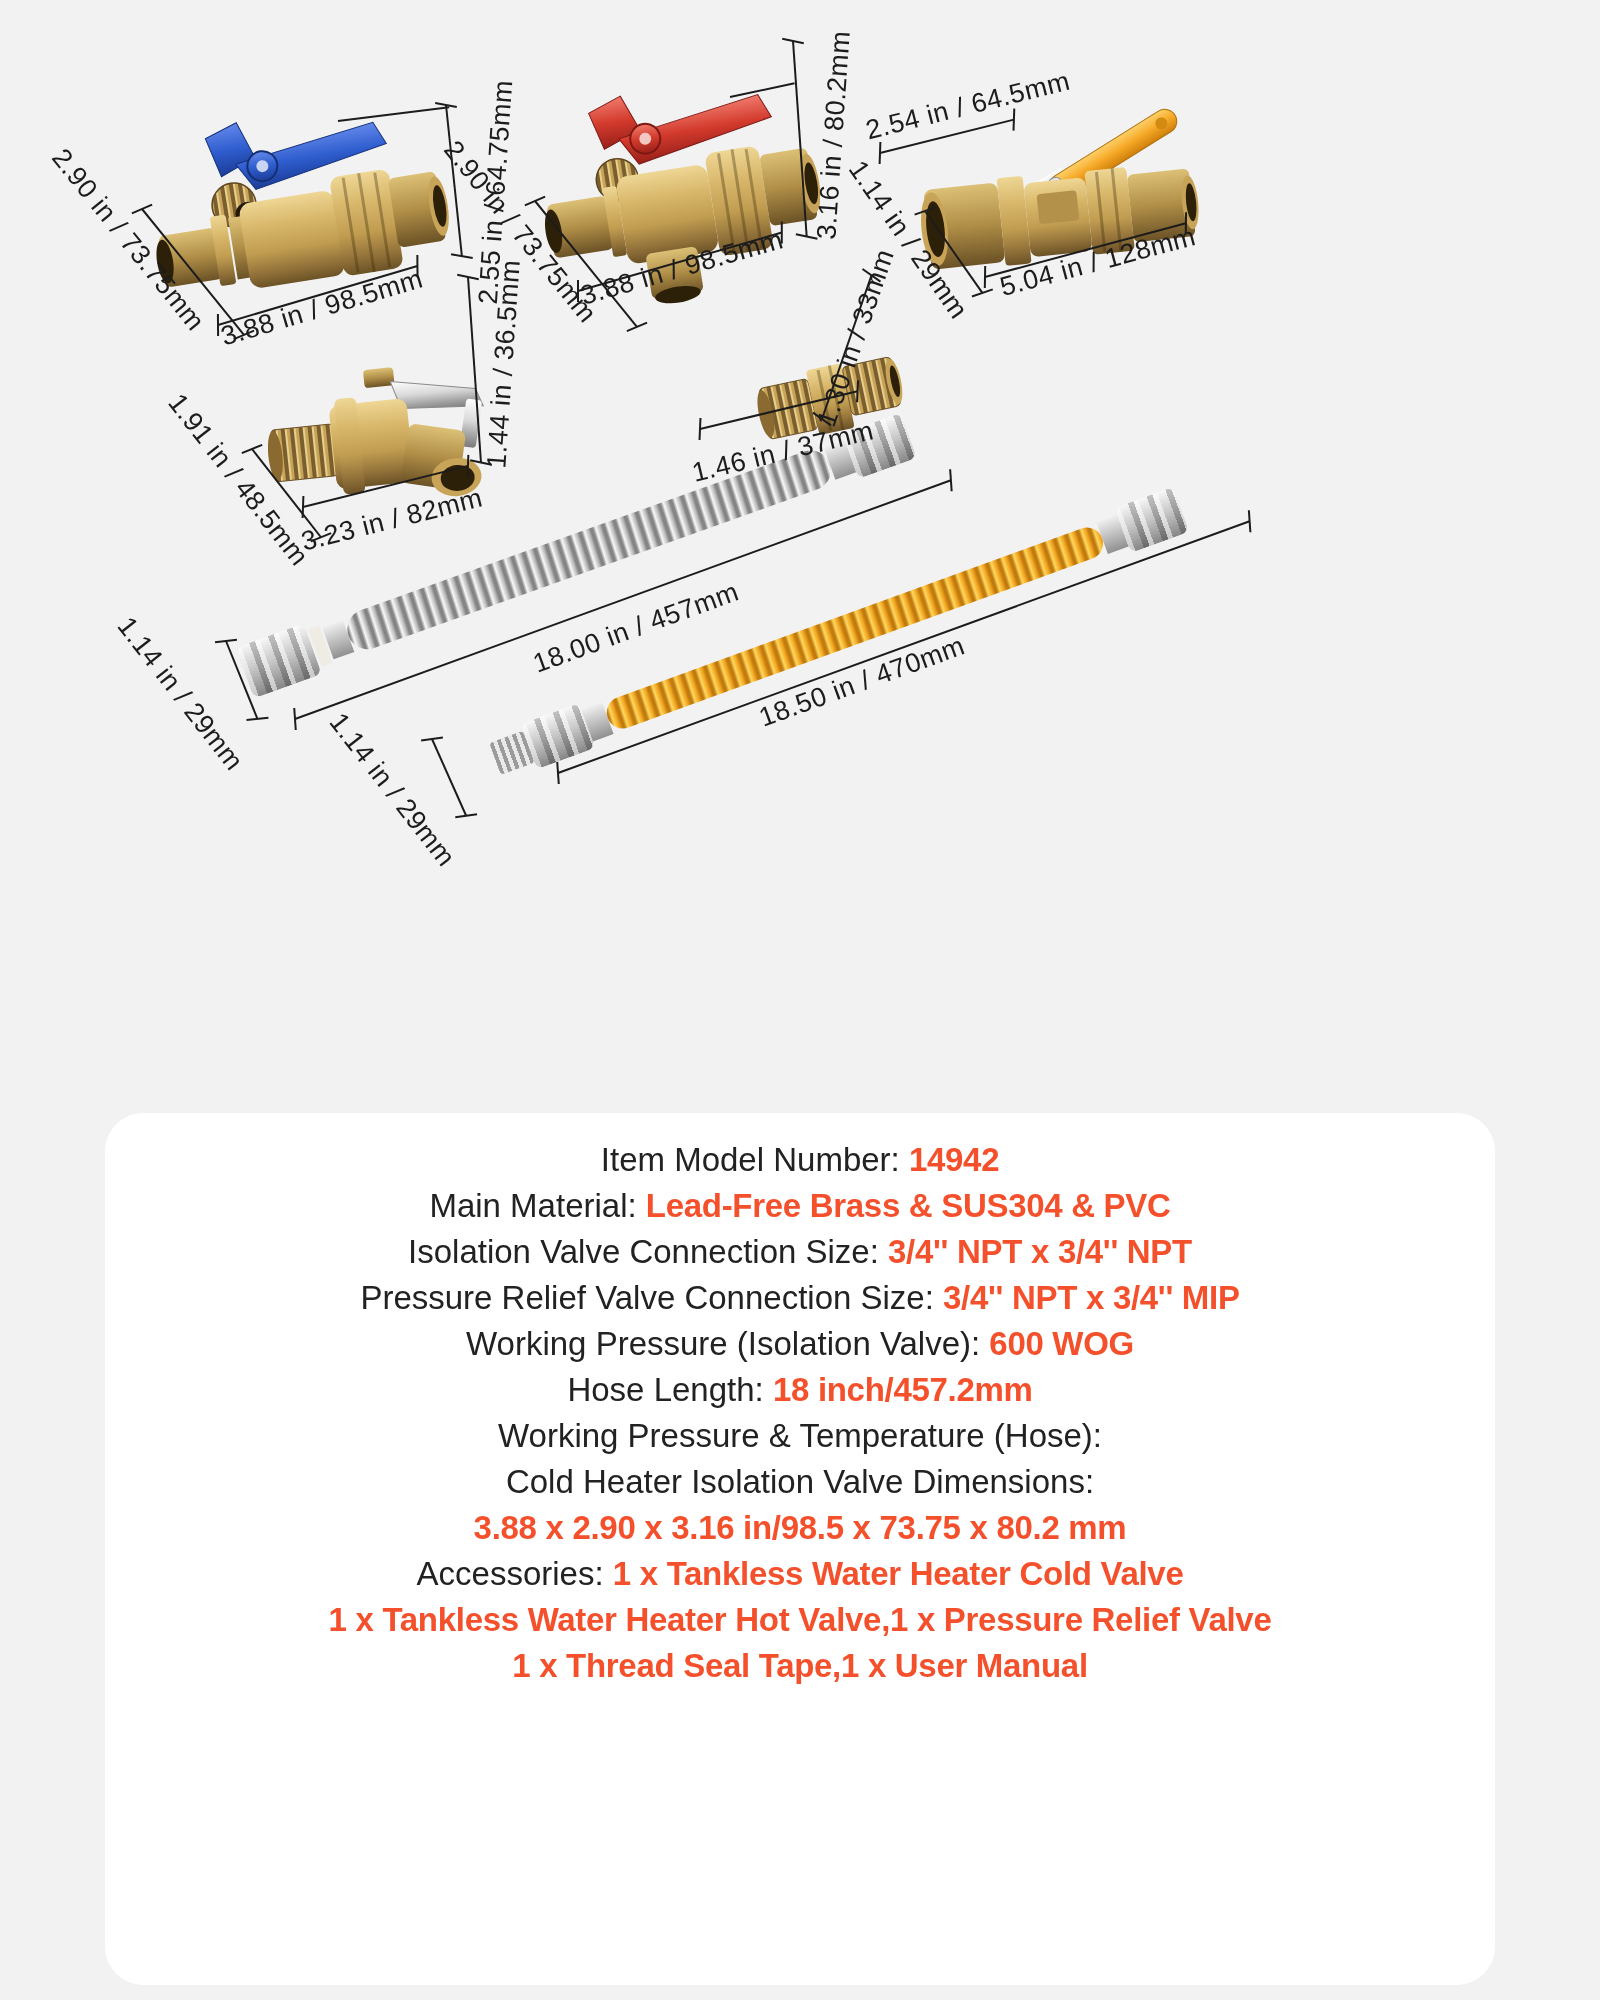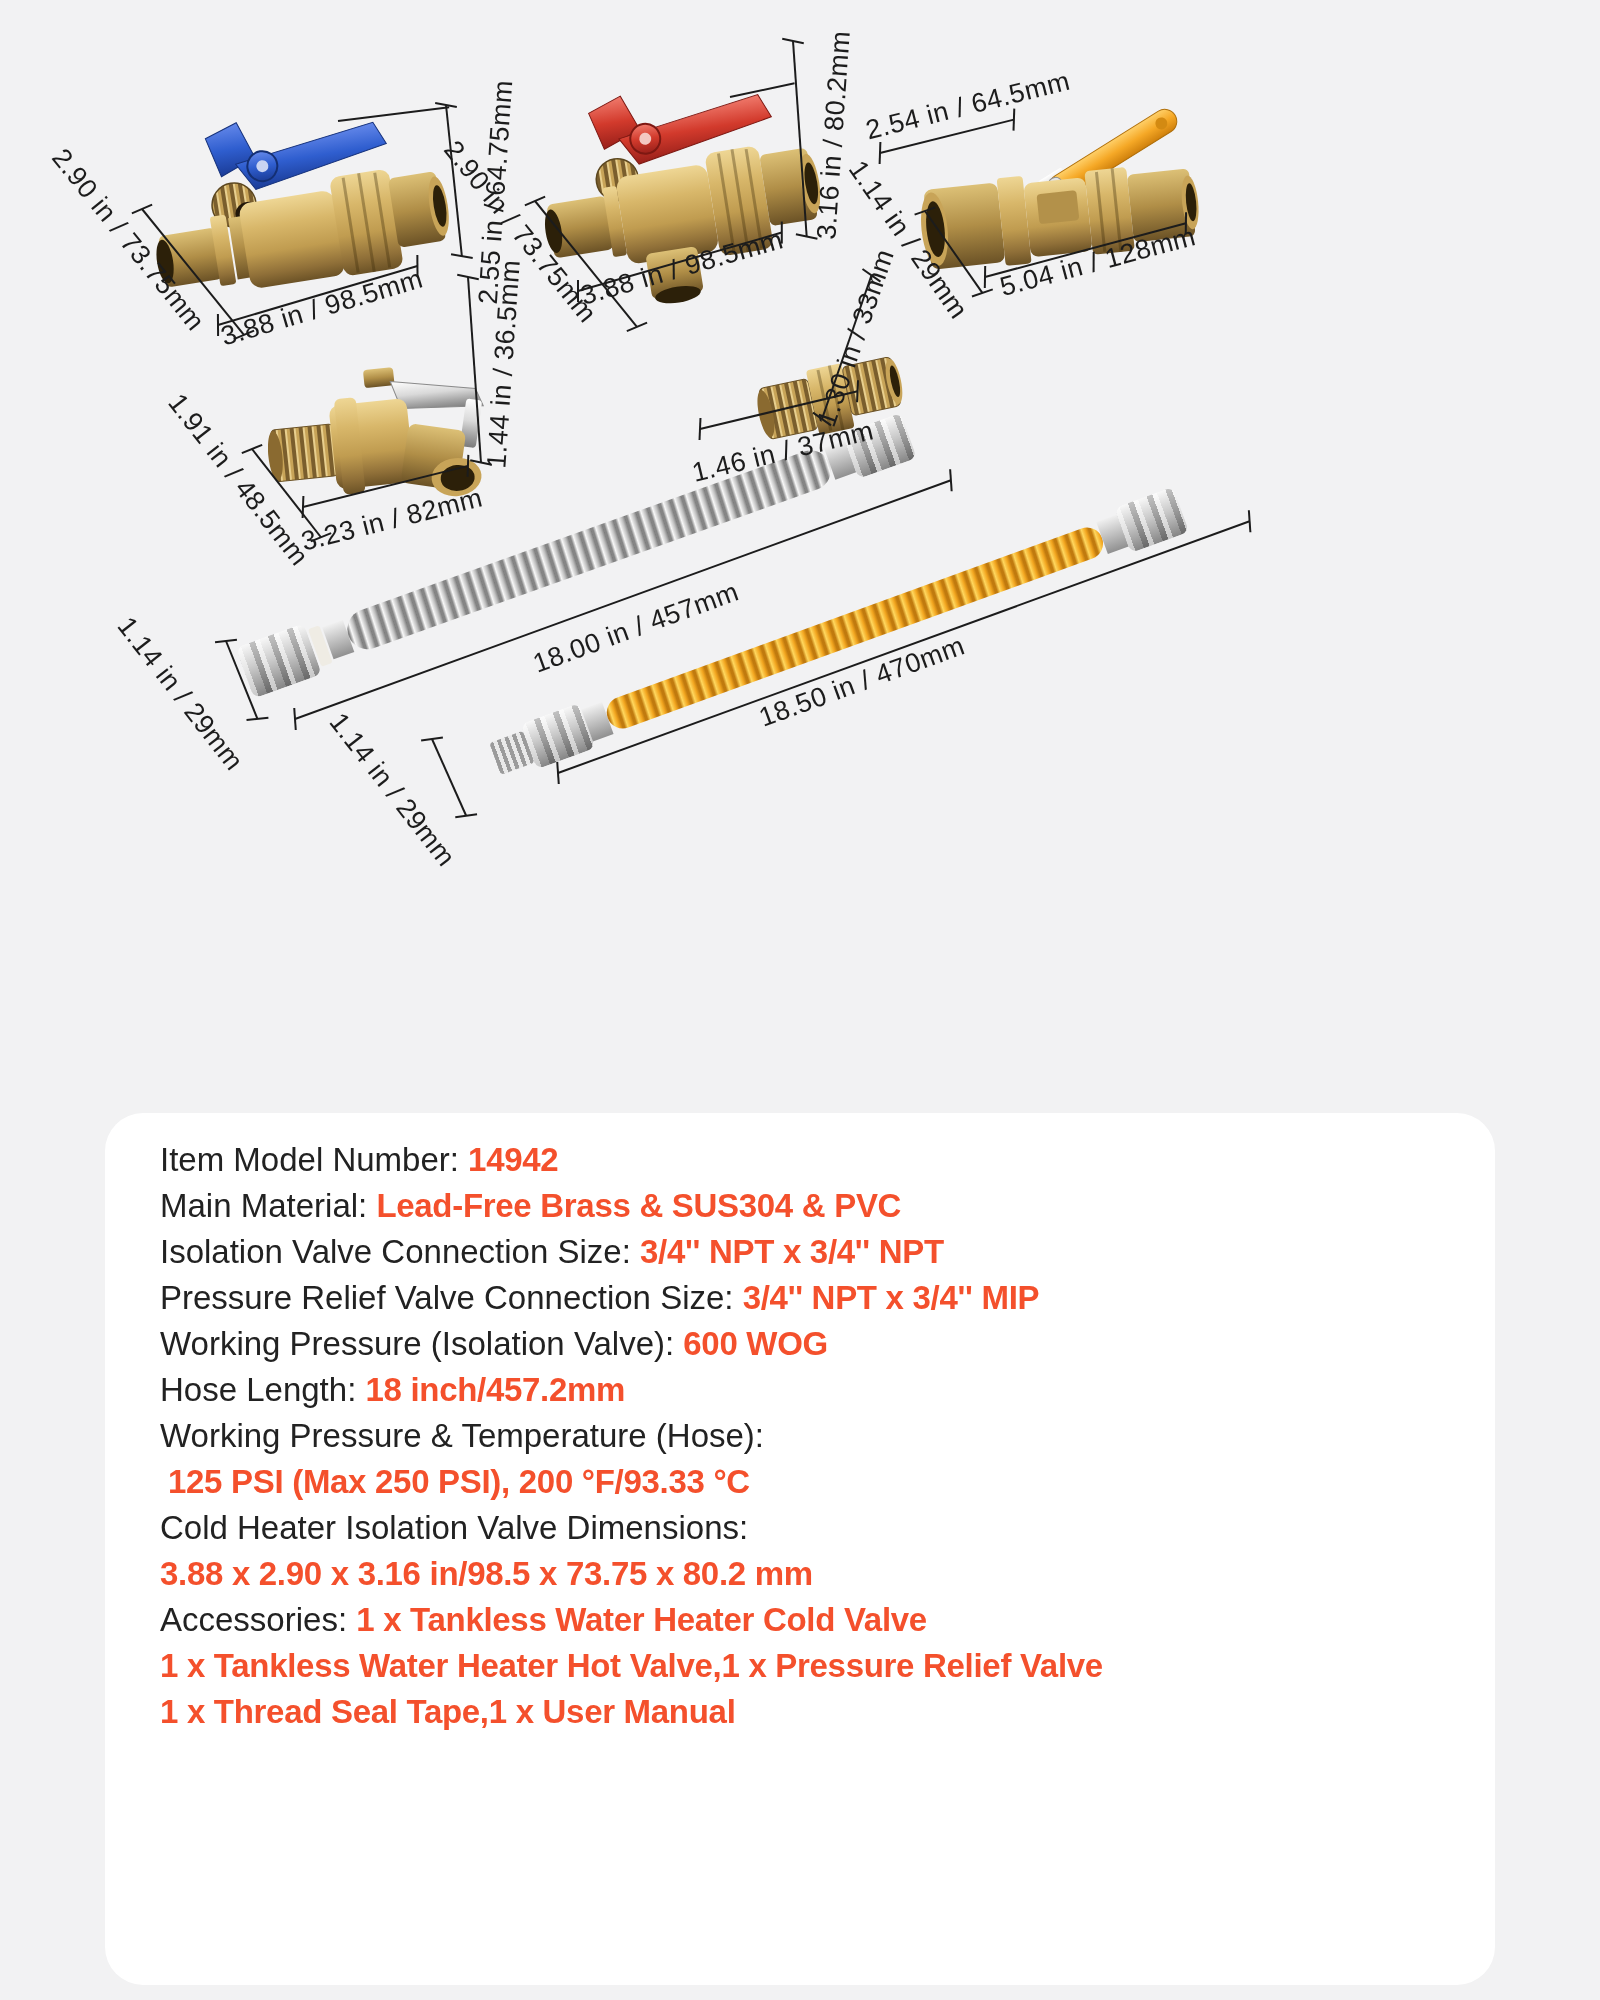--- a/index.html
+++ b/index.html
@@ -28,21 +28,21 @@
   .tube { width:22px; height:34px; background:linear-gradient(180deg,#f0f0f0,#909090); flex:0 0 auto; }
   .thread { width:36px; height:34px; border-radius:4px; flex:0 0 auto;
             background: repeating-linear-gradient(90deg,#9b9b9b 0 4px,#e9e9e9 4px 8px); }
   .corr { flex:1 1 auto; height:40px; border-radius:20px;
           background: repeating-linear-gradient(92deg,#858585 0 2px,#f8f8f8 5px,#bdbdbd 9px,#7d7d7d 12px); }
   .corr.yellow { height:32px; border-radius:16px;
           background: repeating-linear-gradient(92deg,#c07a0e 0 2px,#ffd75e 5px,#f2a51f 9px,#c07a0e 12px); }
 
   
   .card { position:absolute; left:105px; top:1113px; width:1390px; height:872px; background:#ffffff; border-radius:38px; }
-  .specs { padding:24px 55px; }
+  .specs { padding:24px 55px;text-align:center; }
   .spec-row { font-size:33px; line-height:46px; color:#222222; white-space:nowrap; }
   .spec-row.indent { padding-left:8px; }
   .spec-label { color:#222222; }
   .spec-value { color:#f4502c; font-weight:bold; letter-spacing:-0.3px; }
 </style>
 </head>
 <body>
 
 <div id="stage">
 
@@ -259,21 +259,20 @@
 
   <div class="card">
     <div class="specs">
       <div class="spec-row"><span class="spec-label">Item Model Number: </span><span class="spec-value">14942</span></div>
       <div class="spec-row"><span class="spec-label">Main Material: </span><span class="spec-value">Lead-Free Brass &amp; SUS304 &amp; PVC</span></div>
       <div class="spec-row"><span class="spec-label">Isolation Valve Connection Size: </span><span class="spec-value">3/4'' NPT x 3/4'' NPT</span></div>
       <div class="spec-row"><span class="spec-label">Pressure Relief Valve Connection Size: </span><span class="spec-value">3/4'' NPT x 3/4'' MIP</span></div>
       <div class="spec-row"><span class="spec-label">Working Pressure (Isolation Valve): </span><span class="spec-value">600 WOG</span></div>
       <div class="spec-row"><span class="spec-label">Hose Length: </span><span class="spec-value">18 inch/457.2mm</span></div>
       <div class="spec-row"><span class="spec-label">Working Pressure &amp; Temperature (Hose):</span><span class="spec-value"></span></div>
-      <div class="spec-row indent"><span class="spec-label"></span><span class="spec-value">125 PSI (Max 250 PSI), 200 °F/93.33 °C</span></div>
       <div class="spec-row"><span class="spec-label">Cold Heater Isolation Valve Dimensions:</span><span class="spec-value"></span></div>
       <div class="spec-row"><span class="spec-label"></span><span class="spec-value">3.88 x 2.90 x 3.16 in/98.5 x 73.75 x 80.2 mm</span></div>
       <div class="spec-row"><span class="spec-label">Accessories: </span><span class="spec-value">1 x Tankless Water Heater Cold Valve</span></div>
       <div class="spec-row"><span class="spec-label"></span><span class="spec-value">1 x Tankless Water Heater Hot Valve,1 x Pressure Relief Valve</span></div>
       <div class="spec-row"><span class="spec-label"></span><span class="spec-value">1 x Thread Seal Tape,1 x User Manual</span></div>
     </div>
   </div>
 
 </div>
 

